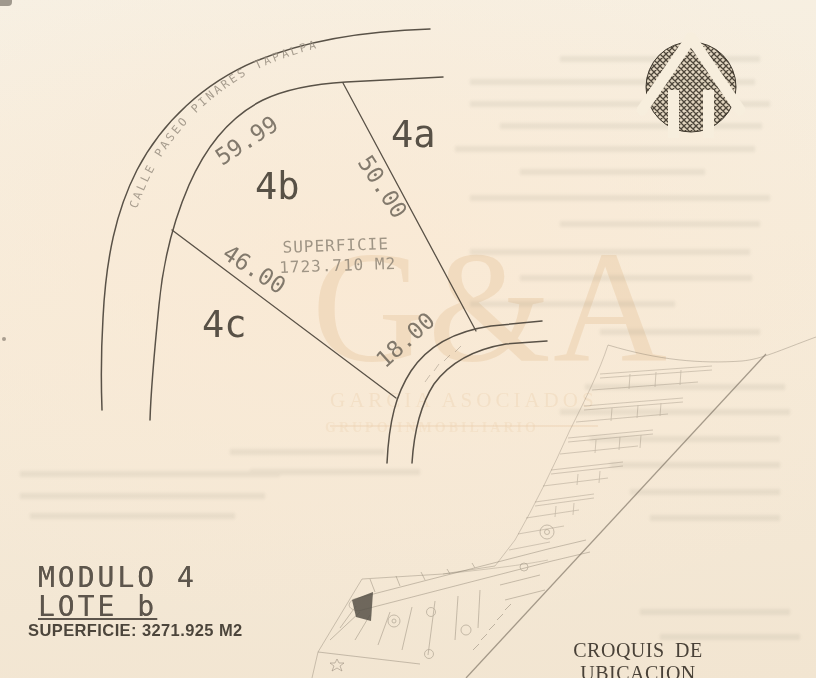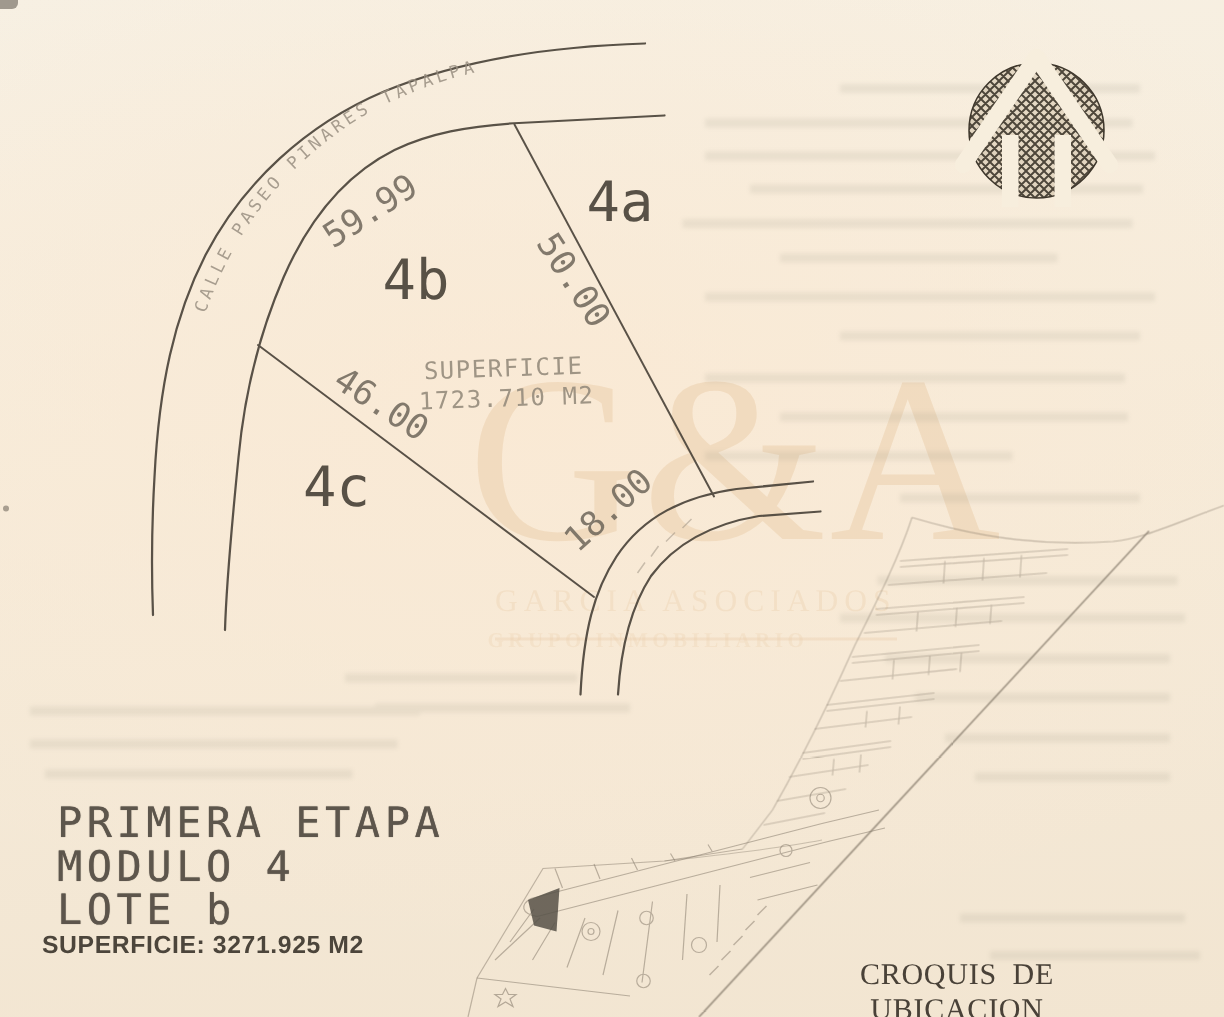--- a/index.html
+++ b/index.html
@@ -10,21 +10,21 @@
       linear-gradient(175deg,#f7f0e3 0%, #f6ecdb 40%, #f2e5d1 100%);
     font-family:"DejaVu Sans Mono", monospace;
   }
   svg.art{position:absolute;left:0;top:0;z-index:2;}
   .wm{position:absolute;z-index:1;color:#ecd0ae;font-family:"Liberation Serif",serif;}
   .wm-mono{left:312px;top:228px;font-size:158px;line-height:1;letter-spacing:2px;opacity:.55;font-style:normal;}
   .wm-line{left:330px;top:388px;font-size:21px;font-weight:normal;letter-spacing:4px;opacity:.38;border-bottom:2px solid rgba(231,198,162,.8);padding-bottom:12px;}
   .wm-line2{left:325px;top:420px;font-size:14px;font-weight:bold;letter-spacing:3px;opacity:.30;border-bottom:none;}
   .tblock{position:absolute;z-index:3;color:#49423a;}
   .t-big{left:38px;font-size:28px;letter-spacing:3px;opacity:.88;text-shadow:0 0 .6px #5a5248;}
-  .t1{top:532px;} .t2{top:561px;} .t3{top:590px;}
+  .t1{top:532px;} .t2{top:561px;} .t3{top:590px;text-decoration:underline;}
   .t-sup{left:28px;top:621px;font-family:"Liberation Sans",sans-serif;font-weight:bold;font-size:16.5px;letter-spacing:.4px;color:#3e382f;opacity:.92;}
   .croquis-cap{
     position:absolute;z-index:3;left:518px;top:639px;width:240px;
     font-family:"Liberation Serif",serif;font-size:20px;letter-spacing:.5px;word-spacing:5px;
     color:#3b342b;padding-bottom:4px;border-bottom:1.6px solid #4a4338;text-align:center;opacity:.92;
   }
   .speck{position:absolute;background:#5a5248;z-index:3;}
   text{fill:#46403700;}
   .ink-label{font-family:"DejaVu Sans Mono",monospace;fill:#423c33;opacity:.88;}
   .meas{font-family:"DejaVu Sans Mono",monospace;fill:#6e665a;opacity:.85;}
@@ -167,21 +167,20 @@
       <g opacity=".5" stroke-width="1">
         <path d="M505,610 L511,604 M497,620 L503,614 M489,630 L495,624 M481,640 L487,634 M473,650 L479,644"></path>
       </g>
 
       <path opacity=".6" d="M337,659 L339,663 L344,663 L340,666 L342,671 L337,668 L332,671 L334,666 L330,663 L335,663 Z"></path>
 
       <path fill="#2f2b25" stroke="none" opacity=".85" d="M 352,600 L 373,592 L 371,621 L 356,617 Z"></path>
     </g>
   </svg>
 
-  <div class="tblock t-big t1">PRIMERA ETAPA</div>
   <div class="tblock t-big t2">MODULO 4</div>
   <div class="tblock t-big t3">LOTE b</div>
   <div class="tblock t-sup">SUPERFICIE: 3271.925 M2</div>
 
   <div class="croquis-cap">CROQUIS DE UBICACION</div>
 
   <div class="speck" style="left:0;top:0;width:12px;height:6px;opacity:.55;border-radius:0 0 4px 0;"></div>
   <div class="speck" style="left:2px;top:337px;width:4px;height:4px;opacity:.5;border-radius:50%;"></div>
 </div>
 

